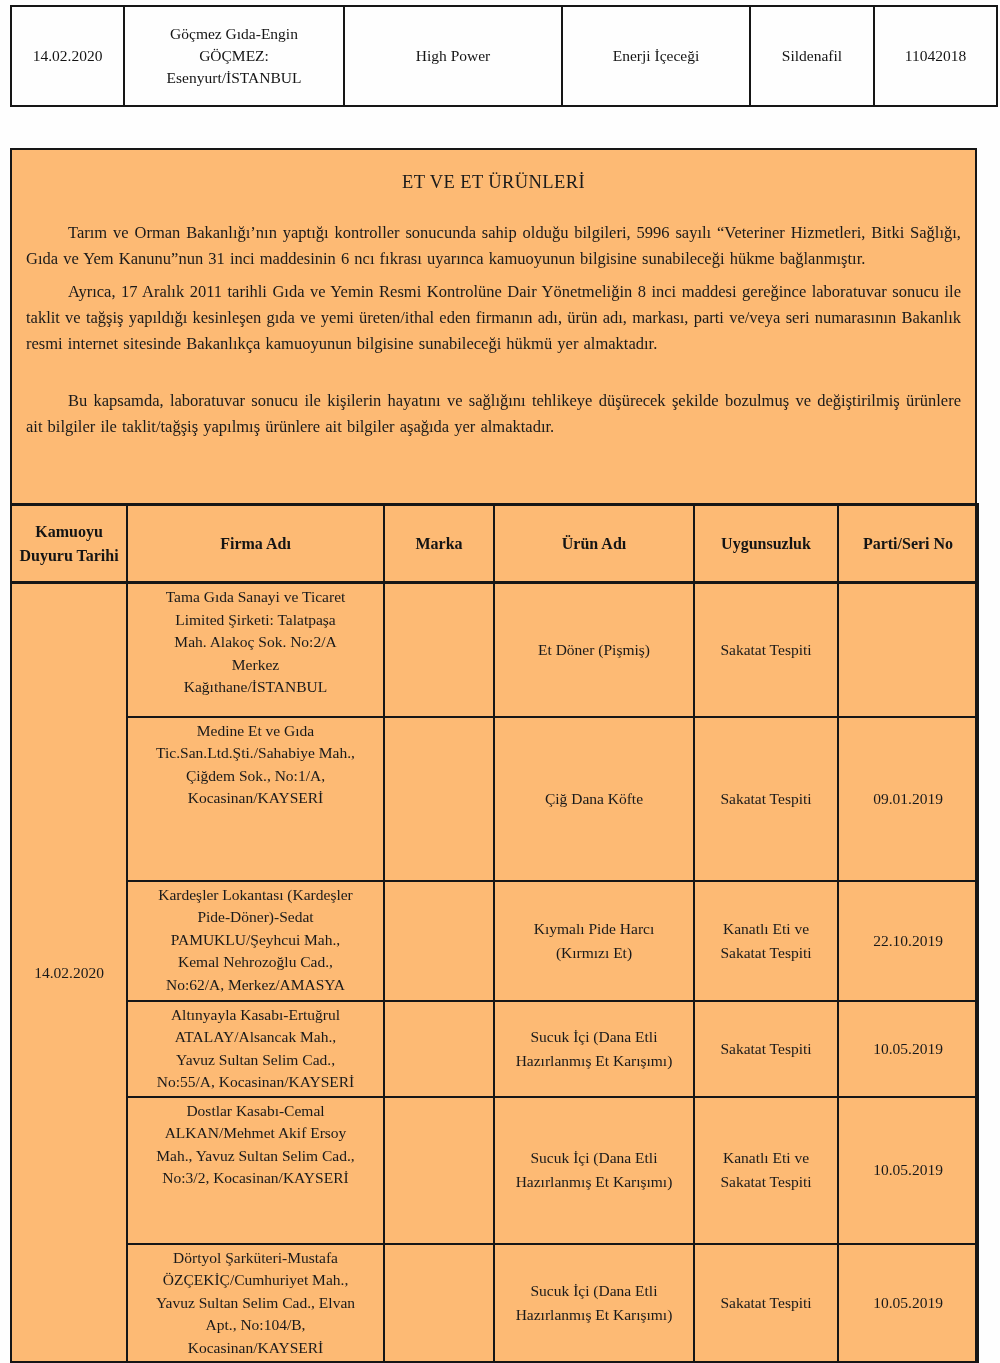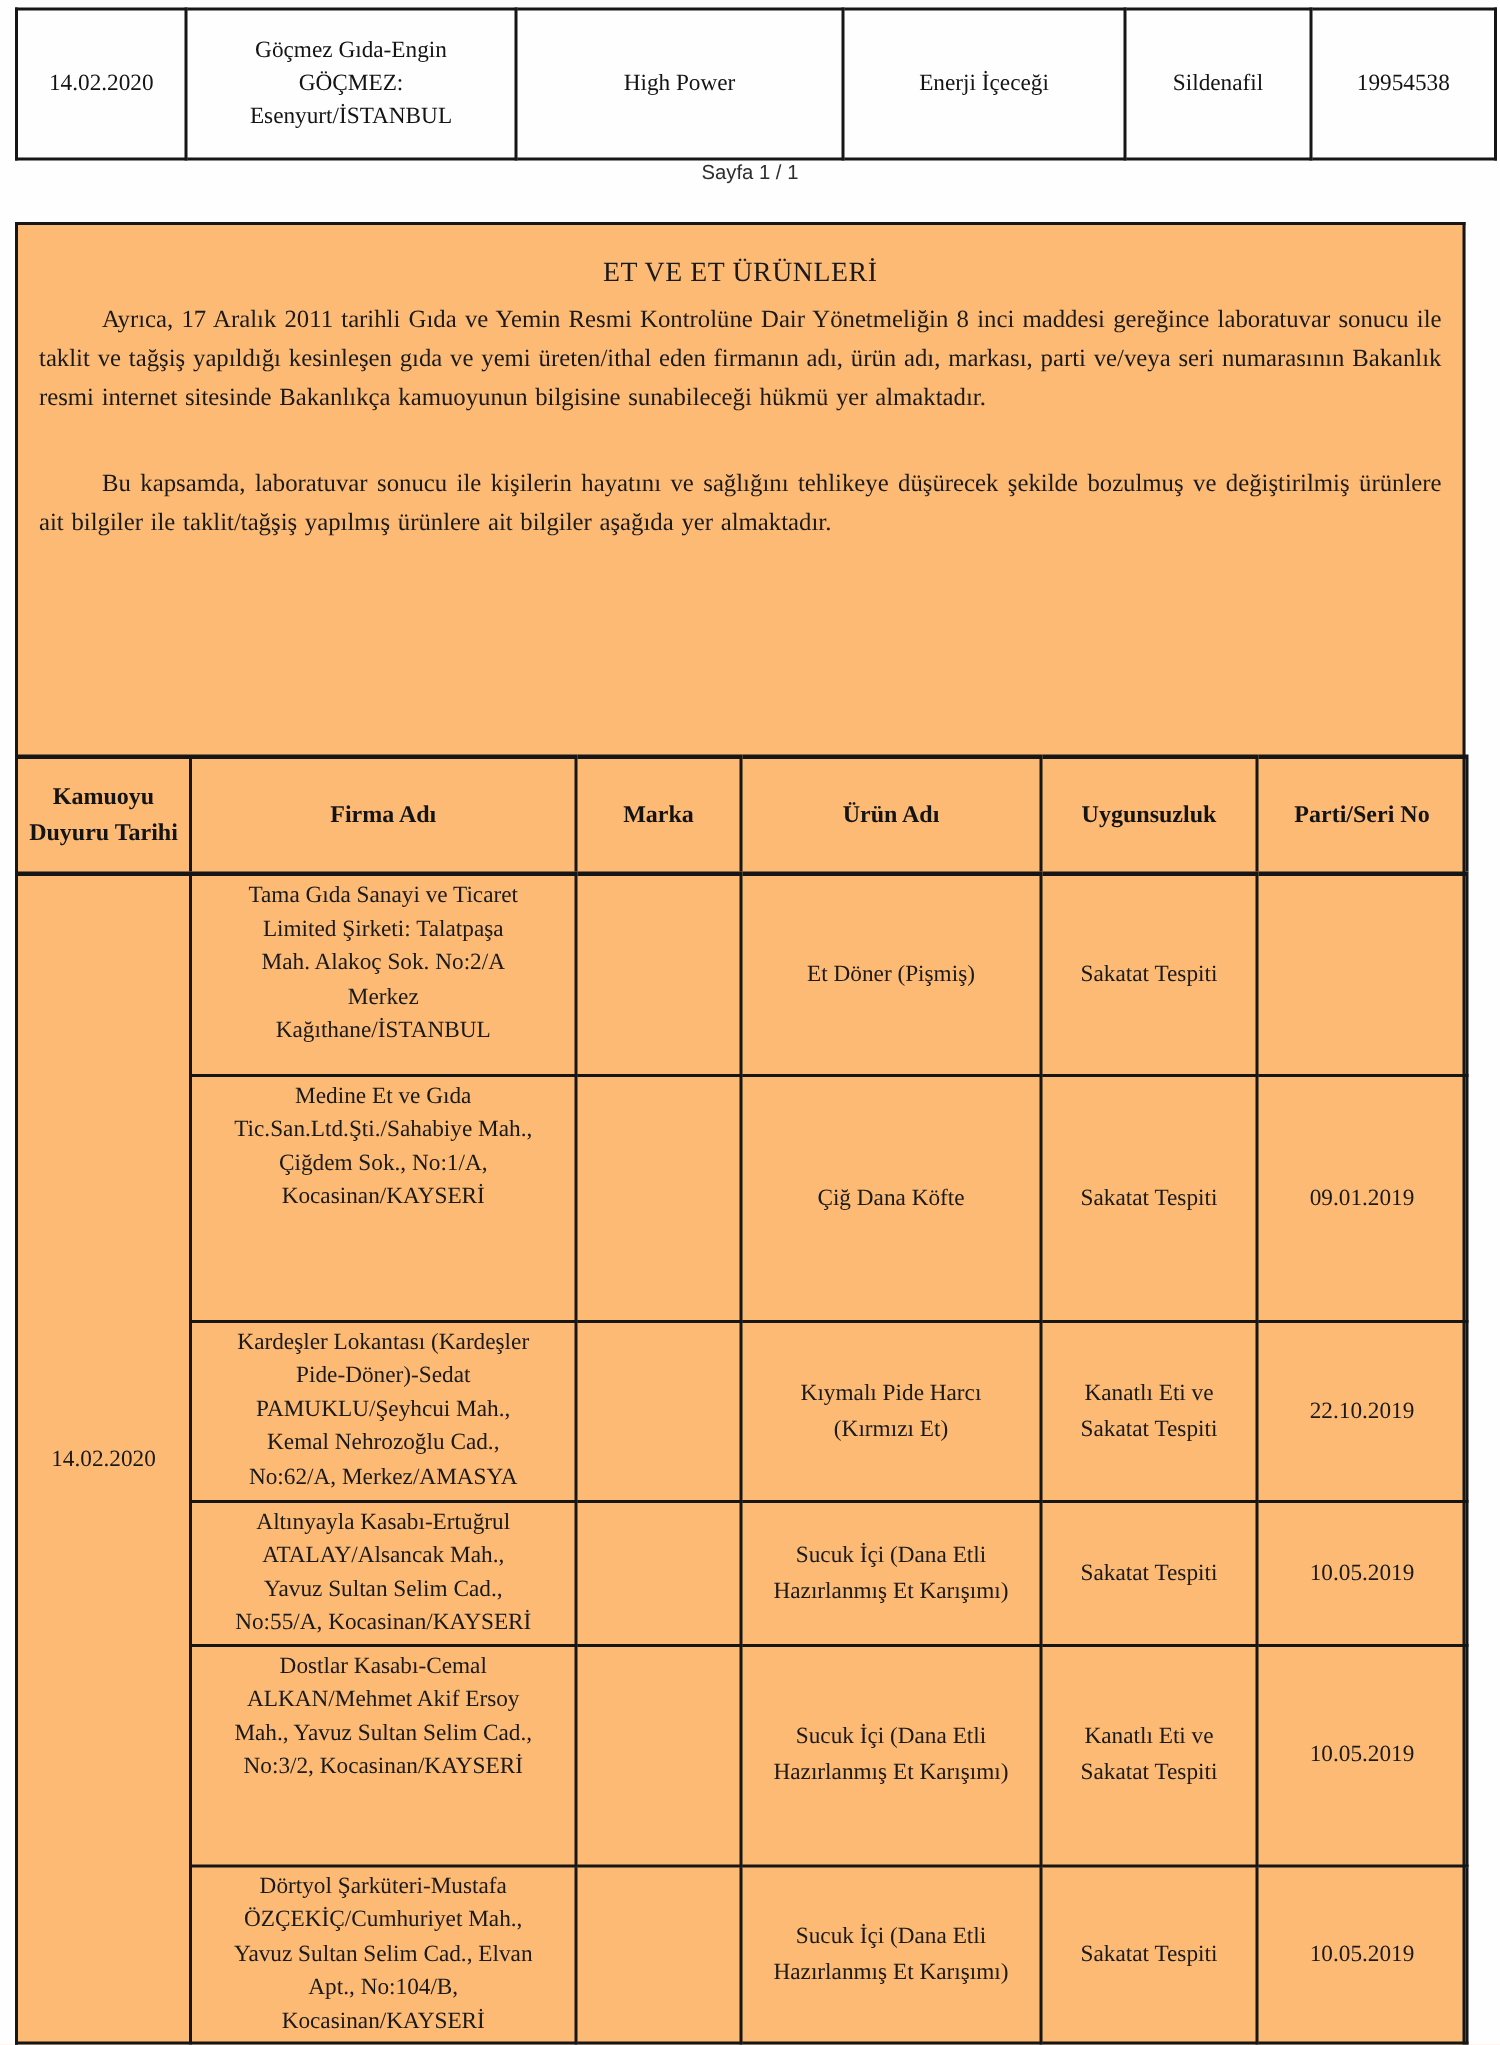--- a/index.html
+++ b/index.html
@@ -148,31 +148,31 @@
     </colgroup>
     <tbody>
       <tr>
         <td>14.02.2020</td>
         <td>Göçmez Gıda-Engin
 GÖÇMEZ:
 Esenyurt/İSTANBUL</td>
         <td>High Power</td>
         <td>Enerji İçeceği</td>
         <td>Sildenafil</td>
-        <td>19954538</td>
+        <td>11042018</td>
       </tr>
     </tbody>
   </table>
 
-  <div class="page-footer">Sayfa 1 / 1</div>
 
   <div class="doc-box">
 
     <div class="doc-title">ET VE ET ÜRÜNLERİ</div>
 
+    <p class="para p1">Tarım ve Orman Bakanlığı’nın yaptığı  kontroller sonucunda sahip olduğu bilgileri,  5996  sayılı  “Veteriner Hizmetleri,  Bitki Sağlığı,  Gıda ve  Yem  Kanunu”nun 31 inci  maddesinin 6 ncı fıkrası uyarınca kamuoyunun bilgisine sunabileceği hükme bağlanmıştır.</p>
     <p class="para p2">Ayrıca, 17 Aralık 2011 tarihli Gıda ve Yemin Resmi Kontrolüne Dair Yönetmeliğin   8 inci maddesi gereğince laboratuvar sonucu ile taklit ve tağşiş yapıldığı  kesinleşen gıda ve yemi  üreten/ithal  eden  firmanın  adı,  ürün adı,  markası, parti  ve/veya seri numarasının Bakanlık resmi internet sitesinde Bakanlıkça kamuoyunun bilgisine sunabileceği hükmü yer almaktadır.</p>
     <p class="para p3">Bu kapsamda, laboratuvar sonucu ile  kişilerin hayatını ve sağlığını tehlikeye düşürecek şekilde bozulmuş ve  değiştirilmiş ürünlere ait  bilgiler  ile  taklit/tağşiş  yapılmış  ürünlere ait bilgiler aşağıda yer almaktadır.</p>
 
     <table class="main-table">
       <colgroup>
         <col style="width:116px">
           <col style="width:257px">
           <col style="width:110px">
         <col style="width:200px">
           <col style="width:144px">

